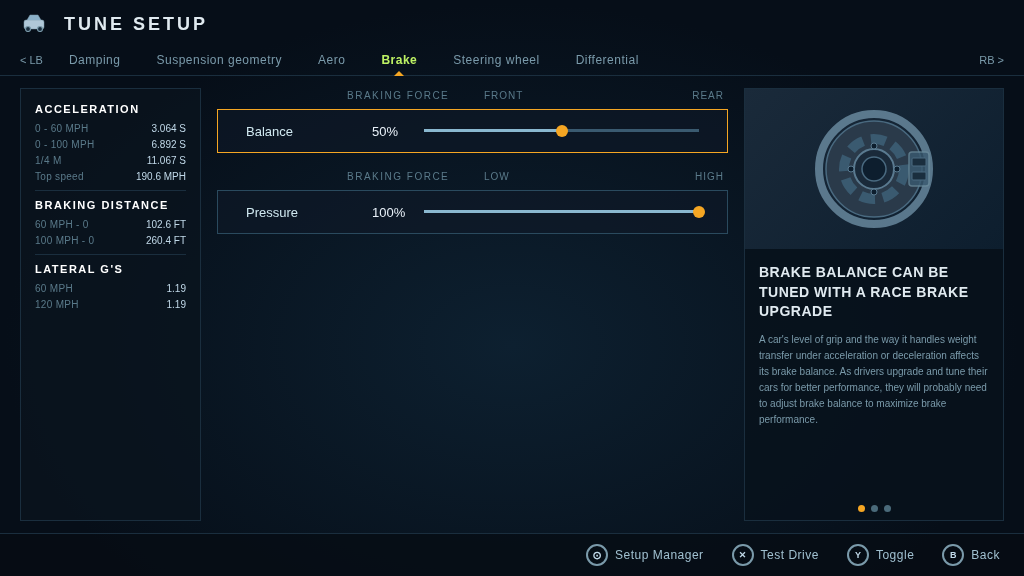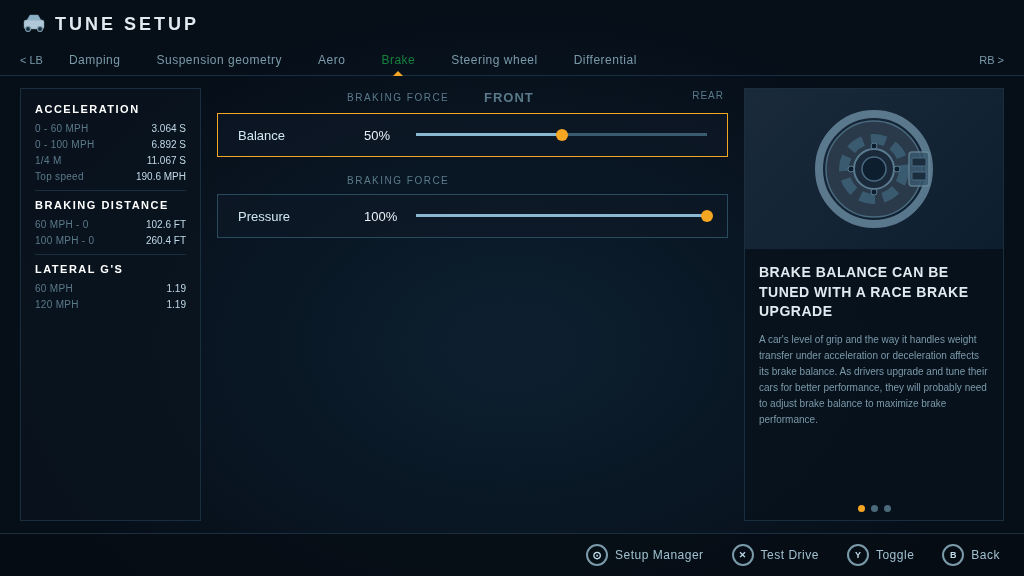--- a/index.html
+++ b/index.html
@@ -28,21 +28,21 @@
       height: 100%;
       display: flex;
       flex-direction: column;
     }
 
     
     .header {
       display: flex;
       align-items: center;
       padding: 12px 20px 8px 20px;
-      gap: 7px;
+      gap: 16px;
     }
     .header-icon {
       font-size: 20px;
       color: #b0c8d8;
     }
     .header-title {
       font-size: 18px;
       font-weight: bold;
       letter-spacing: 3px;
       color: #e0eaf0;
@@ -60,21 +60,22 @@
     .nav-tab {
       padding: 8px 18px;
       font-size: 12px;
       color: #7a9aaa;
       cursor: pointer;
       letter-spacing: 0.5px;
       position: relative;
       white-space: nowrap;
     }
     .nav-tab.active {
-      color: #15803d;
+      color: #bef264;
+      font-weight: bold;
     }
     .nav-tab.active::after {
       content: '';
       position: absolute;
       bottom: -1px;
       left: 50%;
       transform: translateX(-50%);
       width: 0;
       height: 0;
       border-left: 5px solid transparent;
@@ -140,21 +141,21 @@
       flex-direction: column;
       gap: 4px;
     }
 
     
     .tune-row {
       display: flex;
       align-items: center;
       background: rgba(15, 25, 40, 0.6);
       border: 1px solid #2a4a5e;
-      padding: 8px;
+      padding: 16px;
       height: 44px;
     }
     .tune-row.active-row {
       border-color: #f5a623;
     }
     .tune-row-label {
       width: 130px;
       padding-left: 12px;
       font-size: 13px;
       color: #d0e8f0;
@@ -371,38 +372,42 @@
         <span class="stat-label">120 MPH</span>
         <span class="stat-value">1.19</span>
       </div>
     </div>
 
     <div class="tune-panel">
 
       <div style="display:flex; justify-content:space-between; padding:2px 4px 4px 130px; align-items:center;">
         <span style="font-size:10px;color:#5a7a8a;letter-spacing:1.5px;text-transform:uppercase;">BRAKING FORCE</span>
         <div style="display:flex;gap:0;margin-left:auto;width:240px;justify-content:space-between;">
-          <span style="font-size:13px;color:#5a7a8a;letter-spacing:1px;font-weight:bold;">FRONT</span>
+          <span style="font-size:10px;color:#5a7a8a;letter-spacing:1px;">FRONT</span>
           <span style="font-size:10px;color:#5a7a8a;letter-spacing:1px;">REAR</span>
         </div>
       </div>
 
       <div class="tune-row active-row">
         <span class="tune-row-label">Balance</span>
         <span class="tune-row-value">50%</span>
         <div class="slider-container">
           <div class="slider-track">
             <div class="slider-fill" style="width:50%;"></div>
             <div class="slider-thumb" style="left:calc(50% - 6px);"></div>
           </div>
         </div>
       </div>
 
       <div style="display:flex; justify-content:space-between; padding:14px 4px 4px 130px; align-items:center;">
         <span style="font-size:10px;color:#5a7a8a;letter-spacing:1.5px;text-transform:uppercase;">BRAKING FORCE</span>
+        <div style="display:flex;gap:0;margin-left:auto;width:240px;justify-content:space-between;">
+          <span style="font-size:10px;color:#5a7a8a;letter-spacing:1px;">LOW</span>
+          <span style="font-size:10px;color:#5a7a8a;letter-spacing:1px;">HIGH</span>
+        </div>
       </div>
 
       <div class="tune-row">
         <span class="tune-row-label">Pressure</span>
         <span class="tune-row-value">100%</span>
         <div class="slider-container">
           <div class="slider-track">
             <div class="slider-fill" style="width:100%;"></div>
             <div class="slider-thumb" style="left:calc(100% - 6px);"></div>
           </div>

